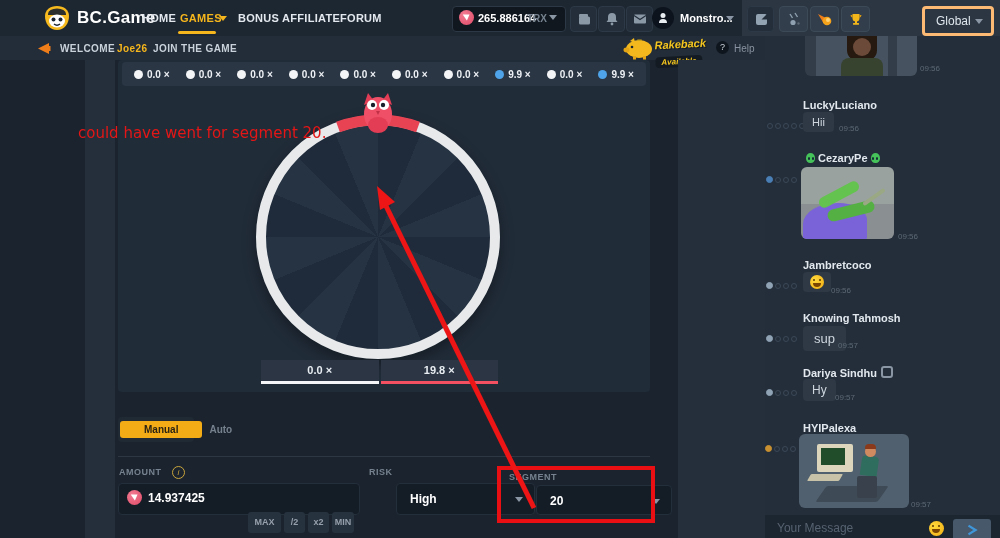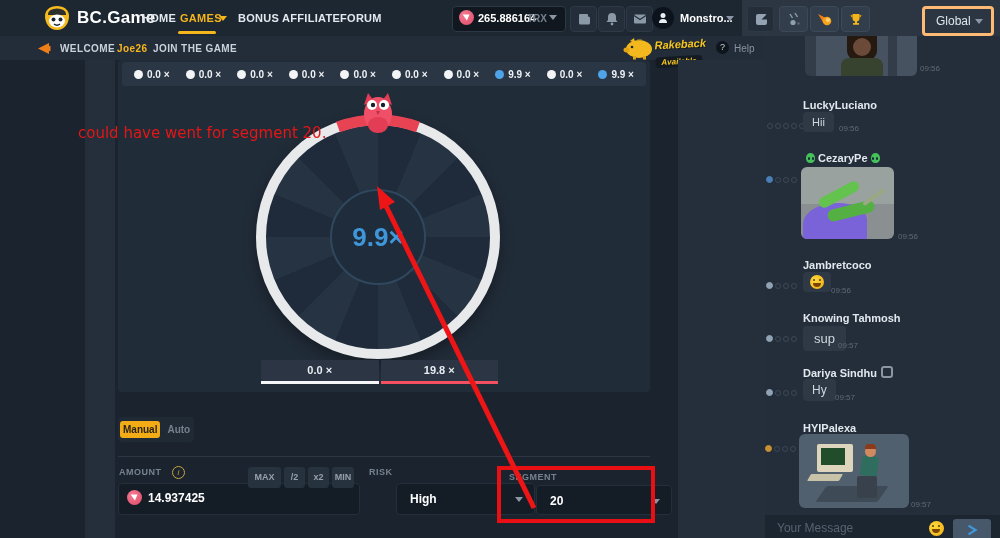--- a/index.html
+++ b/index.html
@@ -55,33 +55,33 @@
          box-shadow:0 6px 14px rgba(0,0,0,.35);}
   .hub{left:330px;top:189px;width:92px;height:92px;border-radius:50%;background:#1f2c3c;border:2px solid #30485e;
        display:flex;align-items:center;justify-content:center;font-size:26px;font-weight:bold;color:#3f97da;}
   .tabs{left:261px;top:360px;width:237px;display:flex;gap:2px;}
   .rtab{flex:1;height:21px;background:#2b3543;text-align:center;font-size:11px;font-weight:bold;color:#e8edf2;line-height:21px;cursor:pointer;}
   .rtab .ul{display:block;height:3px;}
   .rtab.white .ul{background:#f4f6f8;}
   .rtab.red .ul{background:#f35061;}
 
   .mode{left:118px;top:417px;width:76px;height:25px;background:#202a35;border-radius:4px;display:flex;align-items:center;padding:2px;box-sizing:border-box;}
-  .mode .on{background:#f3ab16;border-radius:3px;color:#2b2413;font-size:10px;font-weight:bold;padding:3px 3px;cursor:pointer;}
+  .mode .on{background:#f3ab16;border-radius:3px;color:#2b2413;font-size:10px;font-weight:bold;padding:3px 24px;cursor:pointer;}
   .mode .off{color:#76818e;font-size:10px;font-weight:bold;padding:3px 7px;cursor:pointer;}
   .bet-btn{left:250px;top:414px;width:262px;height:30px;border-radius:5px;background:linear-gradient(90deg,#f8ca22,#f5a019);
            color:#fff;font-size:13px;text-align:center;line-height:30px;cursor:pointer;box-shadow:0 2px 6px rgba(0,0,0,.3);}
   .divider{left:118px;top:456px;width:532px;height:1px;background:#2c3743;}
 
   .fld-lbl{font-size:9px;font-weight:bold;color:#76828f;letter-spacing:.5px;}
   .info{display:inline-block;width:11px;height:11px;border:1px solid #caa53d;border-radius:50%;color:#caa53d;font-size:8px;line-height:11px;text-align:center;vertical-align:-2px;margin-left:4px;}
   .info:before{content:"i";font-style:italic;}
   .inp-box{background:#141c26;border:1px solid #242f3c;border-radius:4px;}
   .amt-box{left:118px;top:483px;width:240px;height:30px;}
   .amt-val{left:148px;top:491px;font-size:12px;font-weight:bold;color:#fff;}
-  .mini-btn{position:absolute;top:467px;height:21px;background:#27323f;border-radius:3px;color:#96a0ac;font-size:9px;font-weight:bold;text-align:center;line-height:21px;cursor:pointer;}
+  .mini-btn{position:absolute;top:512px;height:21px;background:#27323f;border-radius:3px;color:#96a0ac;font-size:9px;font-weight:bold;text-align:center;line-height:21px;cursor:pointer;}
   .sel-box{cursor:pointer;margin-left:28px;}
   .sel-val{position:absolute;left:13px;top:8px;font-size:12px;font-weight:bold;color:#fff;}
   .sel-car{position:absolute;right:11px;top:13px;}
 
   .red-box{left:497px;top:466px;width:150px;height:49px;border:4px solid #e90f13;z-index:40;pointer-events:none;}
   .anno{left:78px;top:124px;font-size:15px;font-weight:500;color:#e41616;z-index:45;font-family:"DejaVu Sans",sans-serif;}
   .overlay{left:0;top:0;width:1000px;height:538px;z-index:50;pointer-events:none;}
 
   
   .chat-body{left:765px;top:36px;width:235px;height:479px;background:#232e3a;}
@@ -290,21 +290,20 @@
     <span class="chip hl">
         <span class="dot"></span>
         <b>9.9 ×</b>
       </span>
   </div>
 
   <div class="abs wheel"></div>
   <svg class="abs" style="left:251px;top:110px;" width="254" height="254">
     <path d="M87 17 A117 117 0 0 1 167 17" stroke="#e84353" stroke-width="11" fill="none"></path>
   </svg>
-  <div class="abs hub">9.9×</div>
   <div class="abs" style="left:356px;top:92px;">
     <svg width="44" height="42" viewBox="0 0 44 42">
       <path d="M8 13 L12 1 L18 9 Z" fill="#e23d55"></path>
       <path d="M36 13 L32 1 L26 9 Z" fill="#e23d55"></path>
       <ellipse cx="22" cy="22" rx="14" ry="17" fill="#ef5067"></ellipse>
       <ellipse cx="22" cy="33" rx="10" ry="8" fill="#e23d55"></ellipse>
       <circle cx="16" cy="13" r="5" fill="#fff"></circle>
       <circle cx="28" cy="13" r="5" fill="#fff"></circle>
       <circle cx="17" cy="13" r="2.2" fill="#17202b"></circle>
       <circle cx="27" cy="13" r="2.2" fill="#17202b"></circle>

